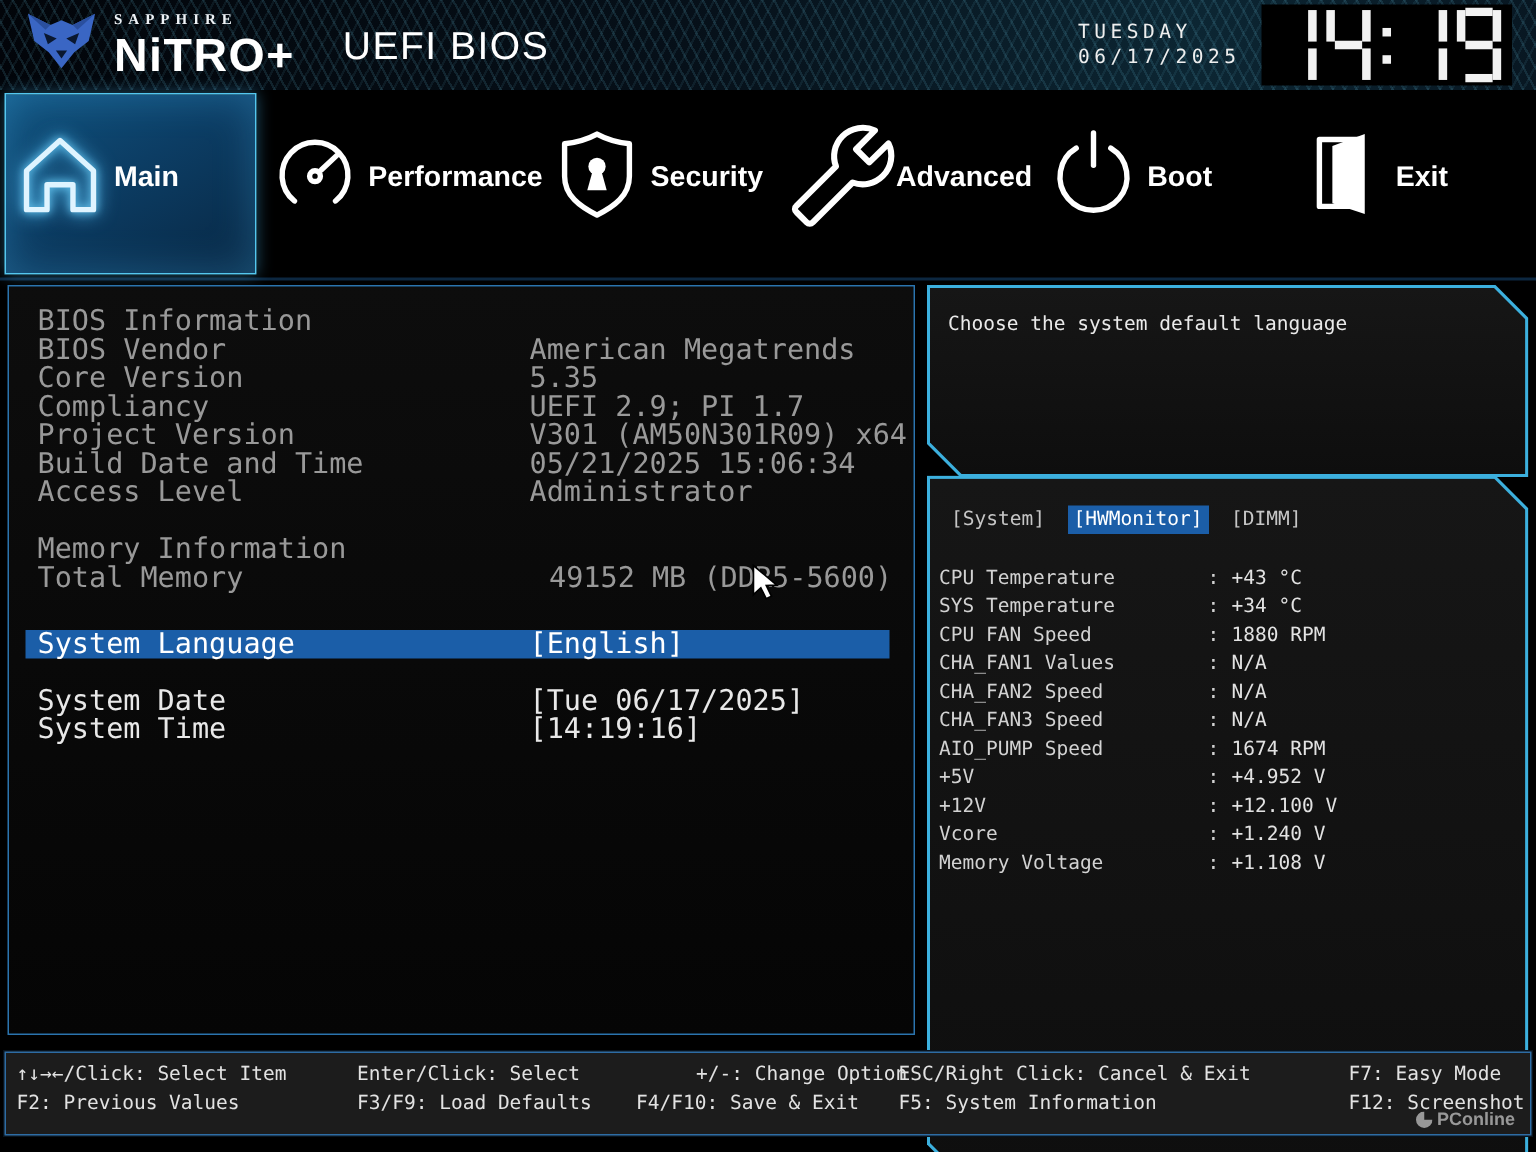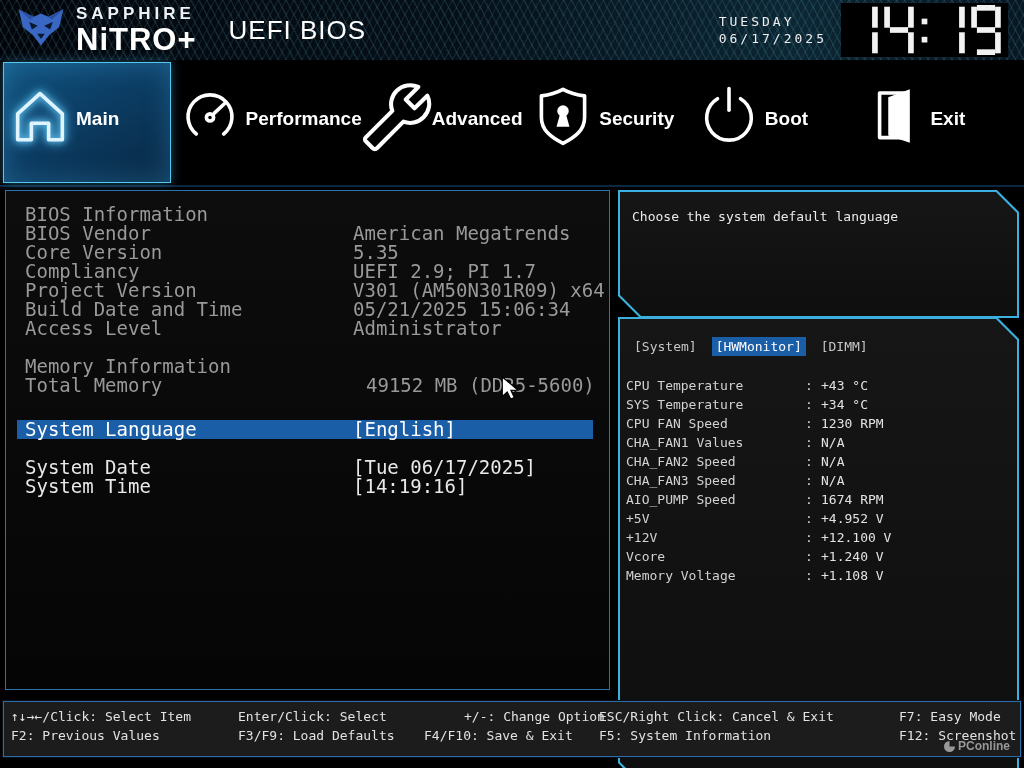--- a/index.html
+++ b/index.html
@@ -9,21 +9,21 @@
   
   .hdr{position:absolute;left:0;top:0;width:1024px;height:60px;display:flex;align-items:center;
        background-color:#04070c;
        background-image:
          repeating-linear-gradient(62deg, rgba(90,170,195,.16) 0 1.5px, transparent 1.5px 7px),
          repeating-linear-gradient(-62deg, rgba(90,170,195,.10) 0 1.5px, transparent 1.5px 7px),
          linear-gradient(90deg,#02050a 0%,#061019 45%,#0c2633 78%,#081722 100%);}
   .brand{display:flex;align-items:center;margin-left:14px;}
   .brand svg{display:block;}
   .brand-text{margin-left:8px;line-height:1;}
-  .brand-sapphire{font-family:Liberation Sans, sans-serif;font-size:17px;letter-spacing:4px;
+  .brand-sapphire{font-family:Liberation Serif, serif;font-size:10px;letter-spacing:4px;
                   color:#eef2f6;font-weight:700;margin-bottom:2px;}
   .brand-nitro{font-family:"Liberation Sans",sans-serif;font-size:31px;font-weight:800;
                color:#fff;letter-spacing:1px;}
   .uefi-title{font-family:"Liberation Sans",sans-serif;font-size:26px;font-weight:500;
               color:#fff;letter-spacing:1px;margin-left:32px;}
   .hdr-right{margin-left:auto;display:flex;align-items:center;margin-right:16px;}
   .date-block{text-align:left;color:#eee;font-size:13px;line-height:17px;letter-spacing:3px;
               margin-right:14px;}
   .clock{display:flex;align-items:center;gap:4px;background:#000;padding:2px 6px;}
   .clock svg rect{fill:#f2f2f2;}
@@ -157,37 +157,37 @@
         <svg width="72" height="72" viewBox="0 0 100 100">
           <path class="icon-stroke" d="M31 75 A30.5 30.5 0 1 1 69 75"></path>
           <line class="icon-stroke" x1="56" y1="46" x2="70" y2="33"></line>
           <circle class="icon-stroke" cx="50" cy="52" r="5" stroke-width="4.5"></circle>
         </svg>
       </div>
       <div class="tab-label">Performance</div>
     </div>
     <div class="tab">
       <div class="tab-icon">
+        <svg width="72" height="72" viewBox="0 0 100 100">
+          <path class="icon-stroke" d="M50 13 C61 19 71 21 80 22 L80 52 C80 70 66 80 50 88 C34 80 20 70 20 52 L20 22 C29 21 39 19 50 13 Z"></path>
+          <circle cx="50" cy="43" r="8" fill="#fff"></circle>
+          <path d="M46 47 L41 65 L59 65 L54 47 Z" fill="#fff"></path>
+        </svg>
+      </div>
+      <div class="tab-label">Security</div>
+    </div>
+    <div class="tab">
+      <div class="tab-icon">
         <svg width="70" height="70" viewBox="0 0 24 24">
           <g transform="scale(-1,1) translate(-24,0)">
             <path d="M22.7 19l-9.1-9.1c.9-2.3.4-5-1.5-6.9-2-2-5-2.4-7.4-1.3L9 6 6 9 1.6 4.7C.4 7.1.9 10.1 2.9 12.1c1.9 1.9 4.6 2.4 6.9 1.5l9.1 9.1c.4.4 1 .4 1.4 0l2.3-2.3c.5-.4.5-1.1.1-1.4z" fill="none" stroke="#fff" stroke-width="1.4" stroke-linejoin="round"></path>
           </g>
         </svg>
       </div>
       <div class="tab-label">Advanced</div>
-    </div>
-    <div class="tab">
-      <div class="tab-icon">
-        <svg width="72" height="72" viewBox="0 0 100 100">
-          <path class="icon-stroke" d="M50 13 C61 19 71 21 80 22 L80 52 C80 70 66 80 50 88 C34 80 20 70 20 52 L20 22 C29 21 39 19 50 13 Z"></path>
-          <circle cx="50" cy="43" r="8" fill="#fff"></circle>
-          <path d="M46 47 L41 65 L59 65 L54 47 Z" fill="#fff"></path>
-        </svg>
-      </div>
-      <div class="tab-label">Security</div>
     </div>
     <div class="tab">
       <div class="tab-icon">
         <svg width="72" height="72" viewBox="0 0 100 100">
           <path class="icon-stroke" d="M34 26 A31 31 0 1 0 66 26"></path>
           <line class="icon-stroke" x1="50" y1="12" x2="50" y2="42"></line>
         </svg>
       </div>
       <div class="tab-label">Boot</div>
     </div>
@@ -274,21 +274,21 @@
             <span class="hval">+43 °C</span>
           </div>
         <div class="hw-row">
             <span class="hlbl">SYS Temperature</span>
             <span class="sep">:</span>
             <span class="hval">+34 °C</span>
           </div>
         <div class="hw-row">
             <span class="hlbl">CPU FAN Speed</span>
             <span class="sep">:</span>
-            <span class="hval">1230 RPM</span>
+            <span class="hval">1880 RPM</span>
           </div>
         <div class="hw-row">
             <span class="hlbl">CHA_FAN1 Values</span>
             <span class="sep">:</span>
             <span class="hval">N/A</span>
           </div>
         <div class="hw-row">
             <span class="hlbl">CHA_FAN2 Speed</span>
             <span class="sep">:</span>
             <span class="hval">N/A</span>

